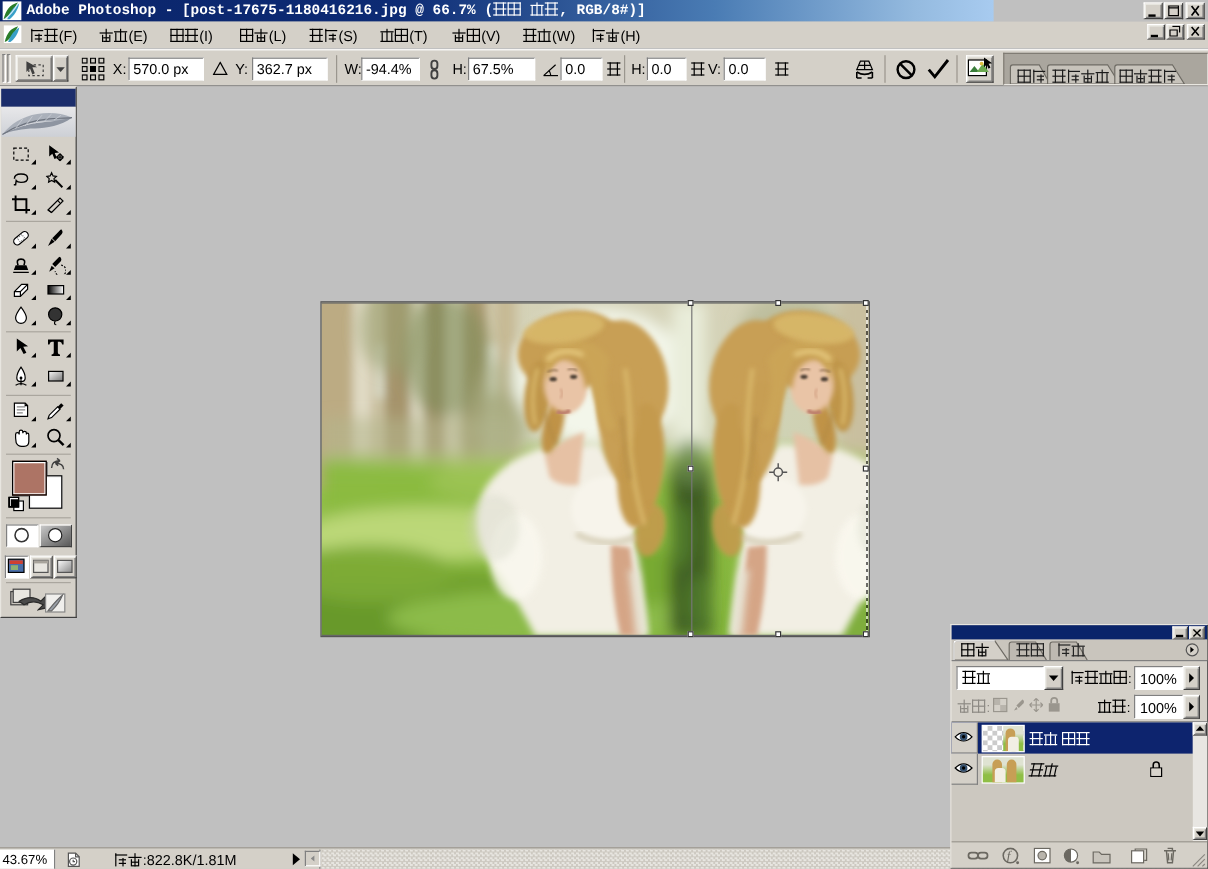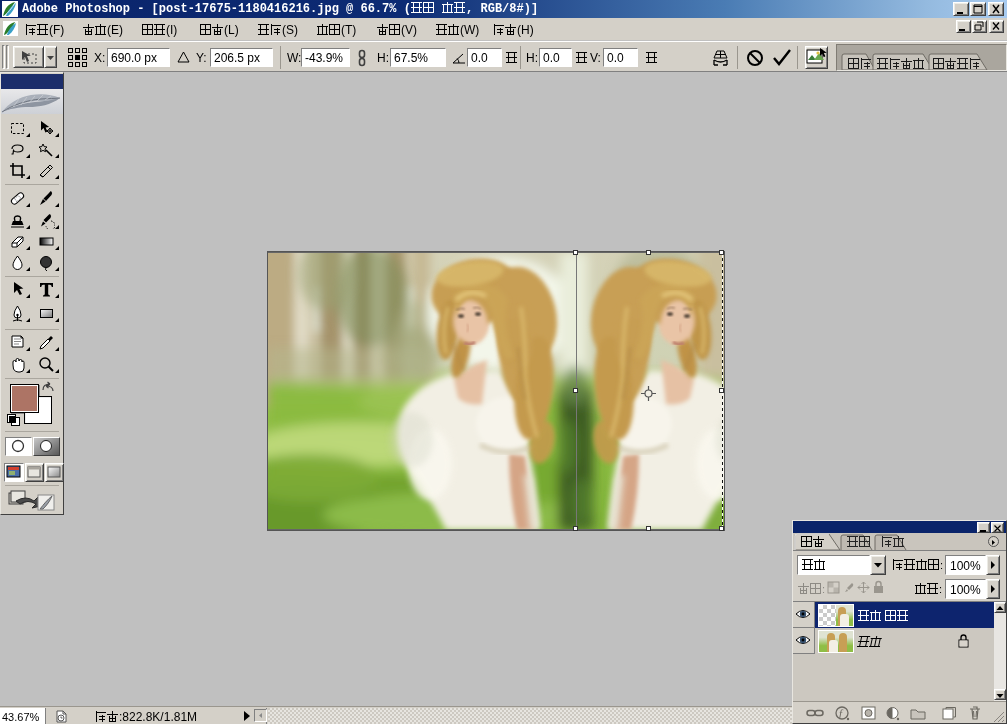--- a/index.html
+++ b/index.html
@@ -15,21 +15,21 @@
 .hc{background-image:linear-gradient(currentColor,currentColor),linear-gradient(currentColor,currentColor),linear-gradient(currentColor,currentColor),linear-gradient(currentColor,currentColor),linear-gradient(currentColor,currentColor);background-size:11px 1px,11px 1px,1px 8px,1px 11px,1px 8px;background-position:0 2px,0 10px,1px 3px,5px 0,9px 3px}
 .hd{background-image:linear-gradient(currentColor,currentColor),linear-gradient(currentColor,currentColor),linear-gradient(currentColor,currentColor),linear-gradient(currentColor,currentColor),linear-gradient(currentColor,currentColor);background-size:1px 11px,10px 1px,6px 1px,6px 1px,1px 7px;background-position:1px 0,1px 1px,4px 5px,4px 8px,7px 4px}
 .he{background-image:linear-gradient(currentColor,currentColor),linear-gradient(currentColor,currentColor),linear-gradient(currentColor,currentColor),linear-gradient(currentColor,currentColor),linear-gradient(currentColor,currentColor),linear-gradient(currentColor,currentColor);background-size:11px 1px,5px 1px,5px 1px,1px 11px,1px 6px,1px 6px;background-position:0 3px,3px 7px,3px 10px,5px 0,2px 5px,8px 5px}
 .tb{position:absolute;width:28px;height:21px}
 .tb svg{position:absolute;left:5px;top:2px}
 .fly{position:absolute;right:2px;bottom:2px;width:0;height:0;border-left:4px solid transparent;border-bottom:4px solid #000}
 .hdl{position:absolute;width:5px;height:5px;background:#fff;border:1px solid #333}
 </style></head>
 <body>
 
-<div class="abs" id="titlebar" style="left:0;top:0;width:1007px;height:18px;background:linear-gradient(90deg,#0a246a 0%,#0d2b74 40%,#4a7cb4 72%,#94badf 92%,#a8cbf0 100%)">
+<div class="abs" id="titlebar" style="left:0;top:0;width:828px;height:18px;background:linear-gradient(90deg,#0a246a 0%,#0d2b74 40%,#4a7cb4 72%,#94badf 92%,#a8cbf0 100%)">
  <svg class="abs" style="left:2px;top:1px" width="16" height="16" viewBox="0 0 16 16">
       <rect x="0" y="0" width="16" height="16" fill="#fff"></rect>
       <path d="M1,15 C3,7 6,3 13,1 C10,6 8,10 3,14 Z" fill="#2a7d2a"></path>
       <path d="M4,15 C6,9 9,5 14,2 C13,7 10,12 6,15 Z" fill="#39a0c8"></path>
       <path d="M2,15 C6,12 10,7 13,2" stroke="#cfe8f5" stroke-width="1" fill="none"></path>
     </svg>
  <div class="abs" style="left:22px;top:2px;color:#fff;font-family:'Liberation Mono',monospace;font-weight:bold;font-size:12px;letter-spacing:0px;white-space:nowrap">Adobe Photoshop - [post-17675-1180416216.jpg @ 66.7% (<span class="h ha" style="color:#fff"></span><span class="h hb" style="color:#fff"></span> <span class="h hc" style="color:#fff"></span><span class="h ha" style="color:#fff"></span>, RGB/8#)]</div>
  <div class="abs btn" style="left:953px;top:2px;width:16px;height:14px"><svg width="14" height="12">
         <rect x="3" y="9" width="6" height="2" fill="#000"></rect>
       </svg></div>
@@ -88,29 +88,29 @@
         <rect x="14.5" y="0.5" width="4" height="4"></rect>
         <rect x="0.5" y="7.5" width="4" height="4"></rect>
         <rect x="14.5" y="7.5" width="4" height="4"></rect>
         <rect x="0.5" y="14.5" width="4" height="4"></rect>
         <rect x="7.5" y="14.5" width="4" height="4"></rect>
         <rect x="14.5" y="14.5" width="4" height="4"></rect>
       </g>
       <rect x="7" y="7" width="5" height="5" fill="#000"></rect>
     </svg>
  <span class="abs" style="left:94px;top:9px">X:</span>
- <div class="abs sunk" style="left:107px;top:6px;width:63px;height:19px;padding:2px 0 0 3px">690.0 px</div>
+ <div class="abs sunk" style="left:107px;top:6px;width:63px;height:19px;padding:2px 0 0 3px">570.0 px</div>
  <svg class="abs" style="left:177px;top:9px" width="13" height="12">
       <path d="M6.5,1 L12,11 L1,11 Z" fill="none" stroke="#000"></path>
     </svg>
  <span class="abs" style="left:196px;top:9px">Y:</span>
- <div class="abs sunk" style="left:210px;top:6px;width:63px;height:19px;padding:2px 0 0 3px">206.5 px</div>
+ <div class="abs sunk" style="left:210px;top:6px;width:63px;height:19px;padding:2px 0 0 3px">362.7 px</div>
  <div class="abs" style="left:280px;top:4px;width:1px;height:23px;background:#9a968e"></div>
  <span class="abs" style="left:287px;top:9px">W:</span>
- <div class="abs sunk" style="left:301px;top:6px;width:49px;height:19px;padding:2px 0 0 3px">-43.9%</div>
+ <div class="abs sunk" style="left:301px;top:6px;width:49px;height:19px;padding:2px 0 0 3px">-94.4%</div>
  <svg class="abs" style="left:356px;top:7px" width="12" height="18" viewBox="0 0 12 18">
       <g fill="none" stroke="#404040" stroke-width="1.6">
         <rect x="3.5" y="1.5" width="5" height="7" rx="2.5"></rect>
         <rect x="3.5" y="9.5" width="5" height="7" rx="2.5"></rect>
       </g>
     </svg>
  <span class="abs" style="left:377px;top:9px">H:</span>
  <div class="abs sunk" style="left:390px;top:6px;width:56px;height:19px;padding:2px 0 0 3px">67.5%</div>
  <svg class="abs" style="left:452px;top:11px" width="14" height="11">
       <path d="M1,10 L13,10 M1,10 L11,1 M7,10 A8 8 0 0 0 5.2,5.5" fill="none" stroke="#000"></path>

